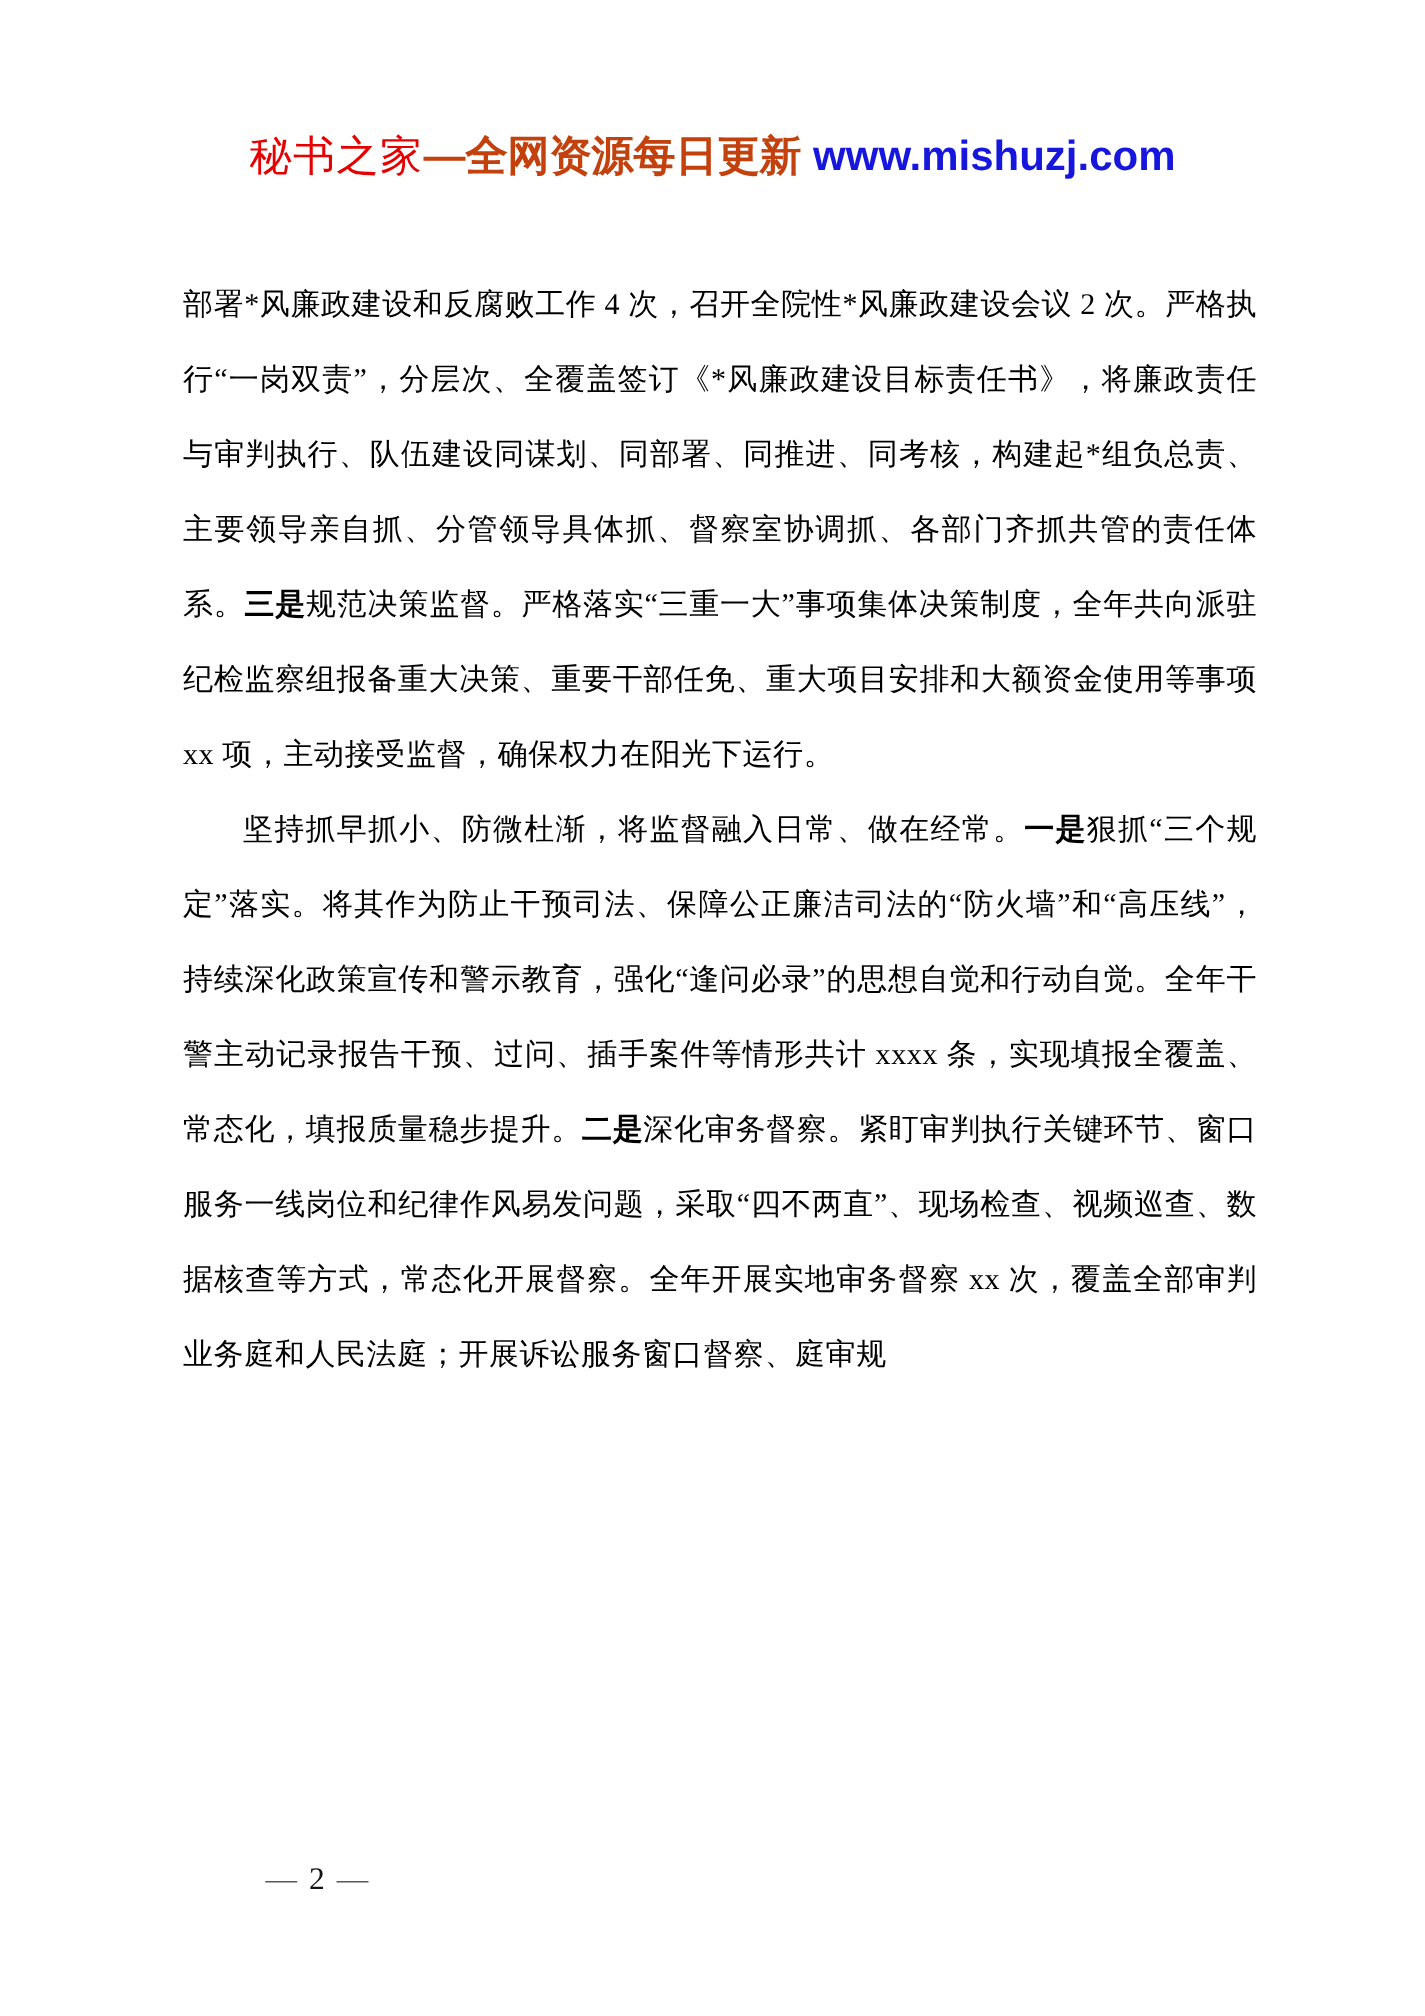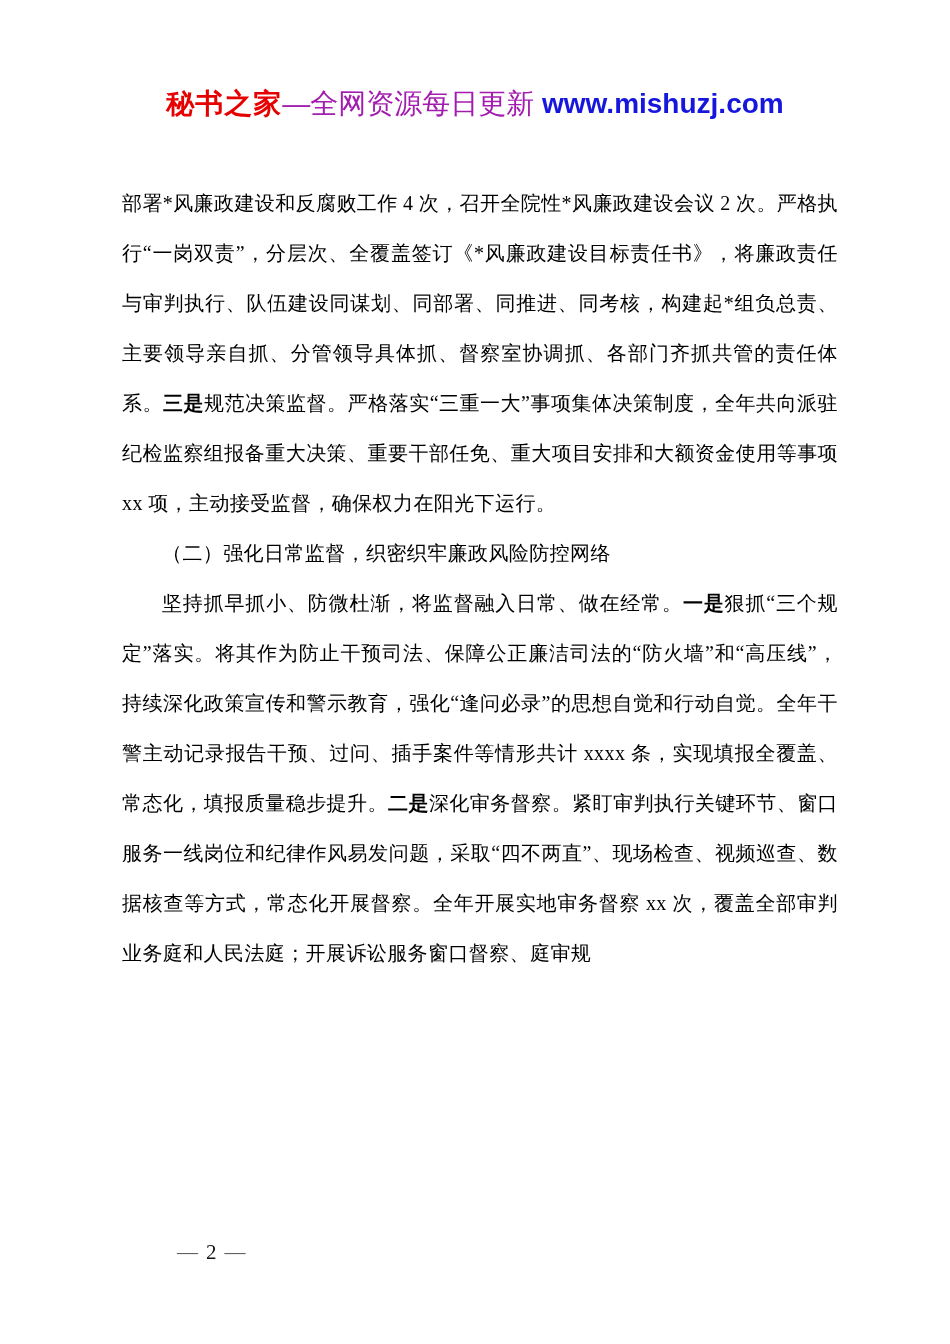--- a/index.html
+++ b/index.html
@@ -23,26 +23,26 @@
     left: 0;
     width: 100%;
     text-align: center;
     font-family: "Liberation Sans", sans-serif;
     font-size: 28px;
     line-height: 40px;
     white-space: nowrap;
   }
   .brand {
     color: var(--brand-color, #e60000);
-    font-weight: 700;
+    font-weight: 400;
     letter-spacing: 1px;
   }
   .tagline {
-    color: #a21caf;
-    font-weight: 400;
+    color: #c2410c;
+    font-weight: 700;
   }
   .url {
     color: var(--url-color, #1616dd);
     text-decoration: none;
     font-weight: 700;
   }
   
   .doc-body {
     position: absolute;
     top: 178px;
@@ -85,21 +85,20 @@
 <body>
 
 <div class="page">
 
   <div class="header">
     <span class="brand">秘书之家</span><span class="tagline">—全网资源每日更新 </span><a class="url" href="#">www.mishuzj.com</a>
   </div>
 
   <div class="doc-body">
       <p class="para"><span class="">部署*风廉政建设和反腐败工作 4 次，召开全院性*风廉政建设会议 2 次。严格执行“一岗双责”，分层次、全覆盖签订《*风廉政建设目标责任书》，将廉政责任与审判执行、队伍建设同谋划、同部署、同推进、同考核，构建起*组负总责、主要领导亲自抓、分管领导具体抓、督察室协调抓、各部门齐抓共管的责任体系。</span><span class="bold">三是</span><span class="">规范决策监督。严格落实“三重一大”事项集体决策制度，全年共向派驻纪检监察组报备重大决策、重要干部任免、重大项目安排和大额资金使用等事项 xx 项，主动接受监督，确保权力在阳光下运行。</span></p>
-      <p class="para indent"><span class="">（二）强化日常监督，织密织牢廉政风险防控网络</span></p>
       <p class="para indent"><span class="">坚持抓早抓小、防微杜渐，将监督融入日常、做在经常。</span><span class="bold">一是</span><span class="">狠抓“三个规定”落实。将其作为防止干预司法、保障公正廉洁司法的“防火墙”和“高压线”，持续深化政策宣传和警示教育，强化“逢问必录”的思想自觉和行动自觉。全年干警主动记录报告干预、过问、插手案件等情形共计 xxxx 条，实现填报全覆盖、常态化，填报质量稳步提升。</span><span class="bold">二是</span><span class="">深化审务督察。紧盯审判执行关键环节、窗口服务一线岗位和纪律作风易发问题，采取“四不两直”、现场检查、视频巡查、数据核查等方式，常态化开展督察。全年开展实地审务督察 xx 次，覆盖全部审判业务庭和人民法庭；开展诉讼服务窗口督察、庭审规</span></p>
     </div>
 
   <div class="footer">
     <span class="dash">—</span><span class="page-num">2</span><span class="dash">—</span>
   </div>
 
 </div>
 
 </body></html>

